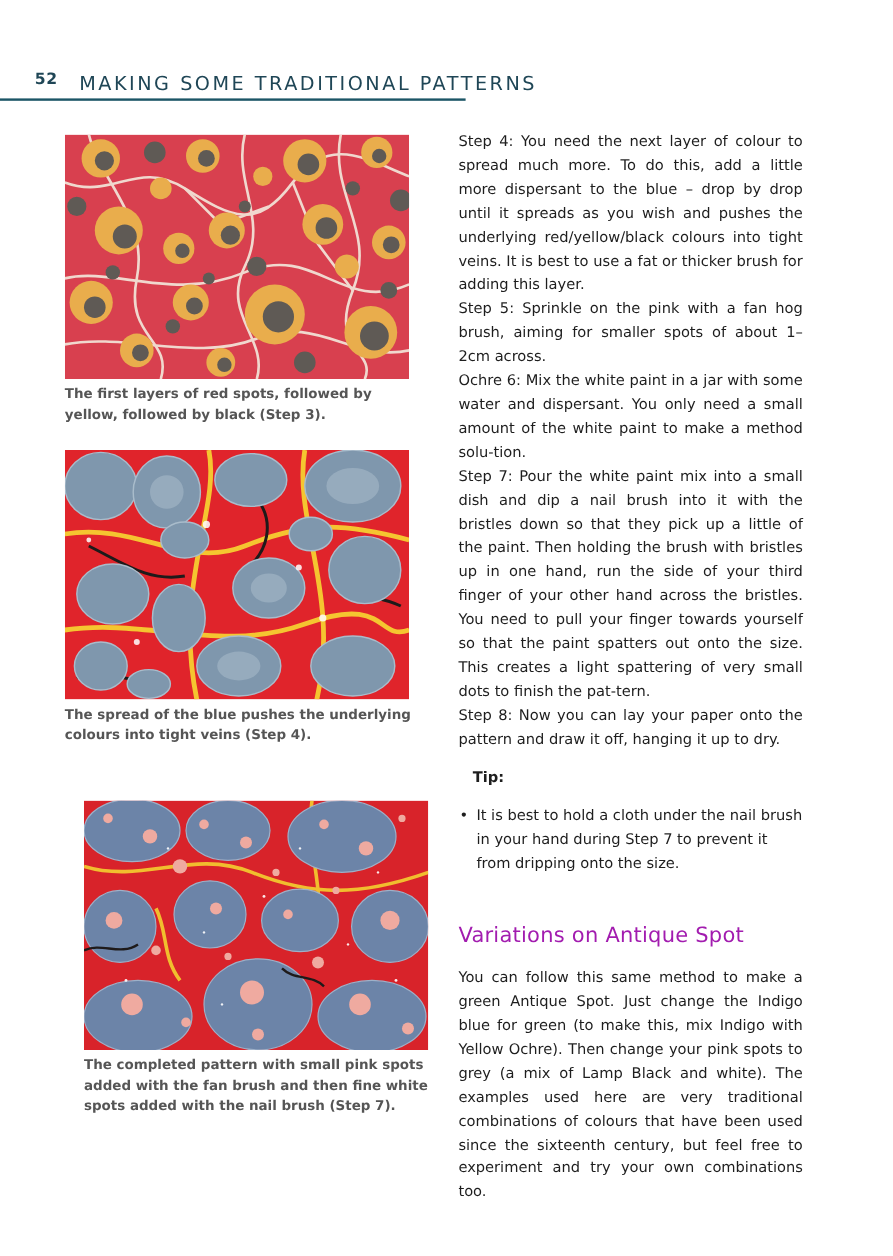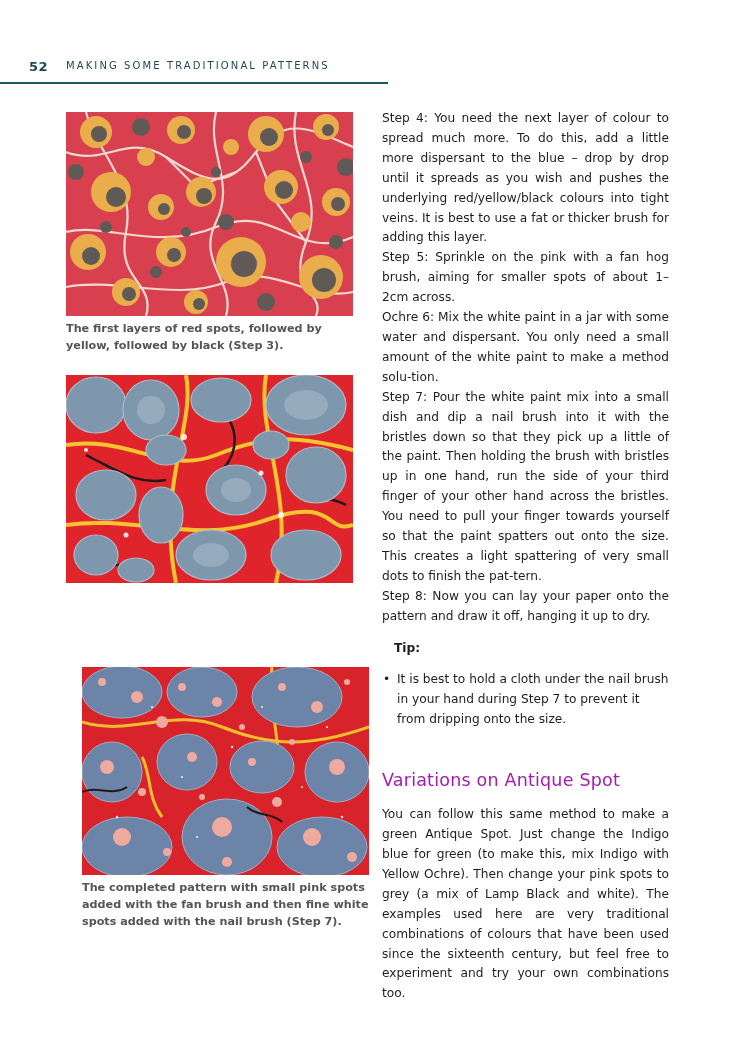--- a/index.html
+++ b/index.html
@@ -29,39 +29,39 @@
       font-size: 13px;
       font-weight: bold;
       color: #1f4656;
       letter-spacing: 0.5px;
       text-align: center;
     }
     .section-title {
       position: absolute;
       left: 66px;
       top: 4px;
-      font-size: 10px;
+      font-size: 16px;
       color: #1f4656;
       letter-spacing: 2.1px;
       white-space: nowrap;
       text-align: right;
     }
     .header-rule {
       position: absolute;
       left: 0;
       top: 26px;
       width: 388px;
       height: 2px;
       background: #1c5566;
     }
 
     
     .figure {
       position: absolute;
-      left: 66px;
+      left: 54px;
       width: 228px;
     }
     .figure-image {
       width: 287px;
       overflow: hidden;
       position: relative;
     }
     .figure-image svg { display: block; }
     .caption {
       margin-top: 4px;
@@ -236,20 +236,21 @@
       </g>
       <g fill="#ffffff" opacity="0.85">
         <circle cx="118" cy="62" r="3"></circle>
           <circle cx="195" cy="98" r="2.5"></circle>
           <circle cx="60" cy="160" r="2.5"></circle>
         <circle cx="215" cy="140" r="3"></circle>
           <circle cx="20" cy="75" r="2"></circle>
       </g>
     </svg>
   </div>
+  <div class="caption">The spread of the blue pushes the underlying colours into tight veins (Step 4).</div>
 </div>
 
 <div class="figure" style="top:667px;margin-left:16px;">
   <div class="figure-image" style="height:208px;">
     <svg width="287" height="208" viewBox="0 0 287 208" xmlns="http://www.w3.org/2000/svg">
       <rect width="287" height="208" fill="#d8232a"></rect>
       <g stroke="#f1be2e" stroke-width="3" fill="none">
         <path d="M0,55 C50,70 90,40 140,60 S230,80 287,60"></path>
         <path d="M60,90 C70,110 65,130 80,150"></path>
         <path d="M190,0 C185,40 200,70 195,110"></path>

